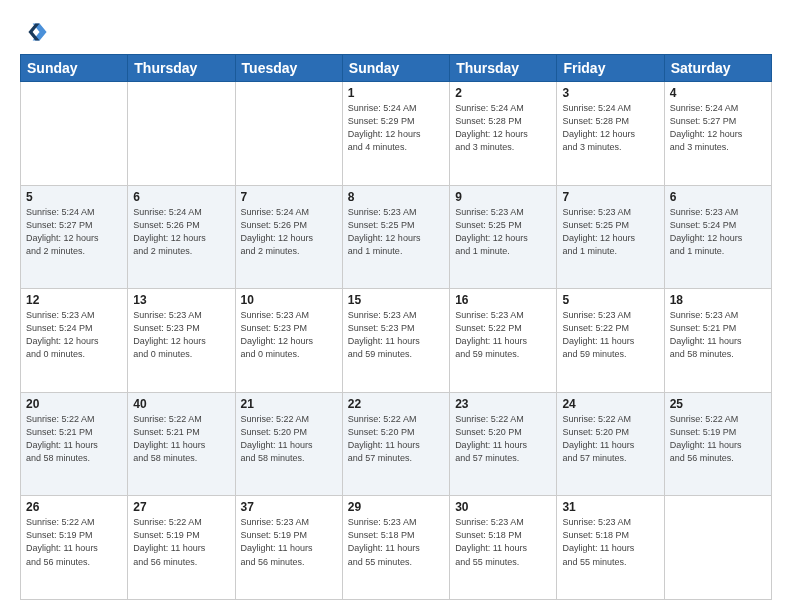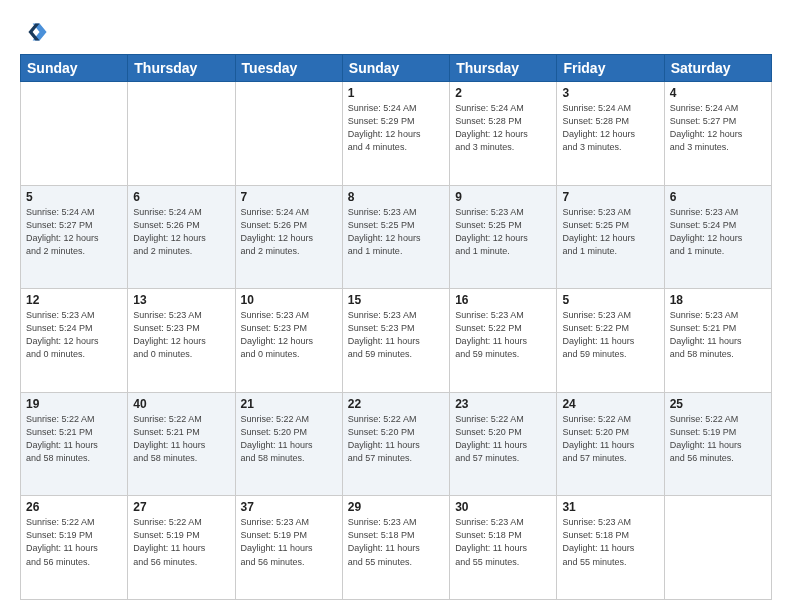--- a/index.html
+++ b/index.html
@@ -264,21 +264,21 @@
           <td>
             <span class="day-num">18</span>
             <div class="day-info" style="white-space: pre-line;">Sunrise: 5:23 AM
 Sunset: 5:21 PM
 Daylight: 11 hours
 and 58 minutes.</div>
           </td>
         </tr>
         <tr class="row-shaded">
           <td>
-            <span class="day-num">19</span>
+            <span class="day-num">20</span>
             <div class="day-info" style="white-space: pre-line;">Sunrise: 5:22 AM
 Sunset: 5:21 PM
 Daylight: 11 hours
 and 58 minutes.</div>
           </td>
           <td>
             <span class="day-num">40</span>
             <div class="day-info" style="white-space: pre-line;">Sunrise: 5:22 AM
 Sunset: 5:21 PM
 Daylight: 11 hours

